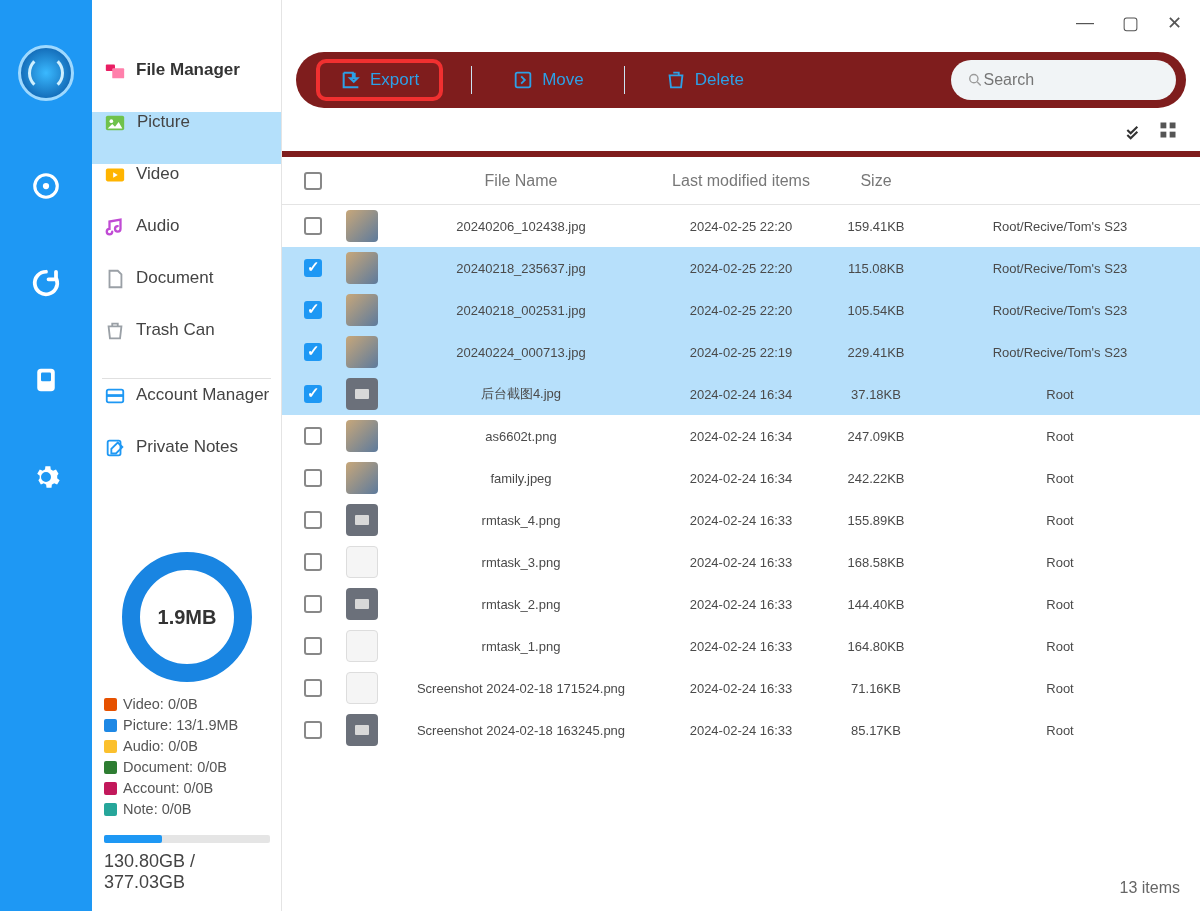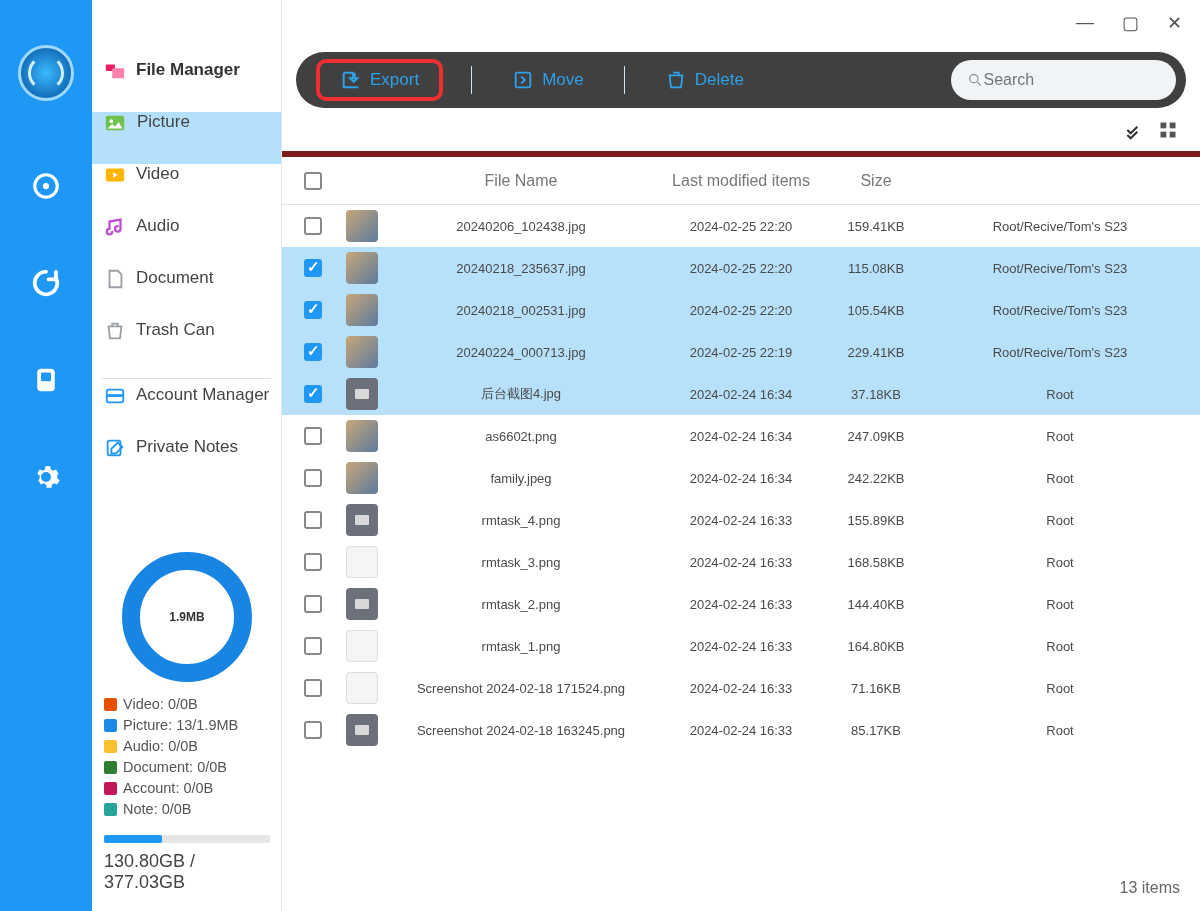--- a/index.html
+++ b/index.html
@@ -66,34 +66,34 @@
   .storage {
     position:absolute;left:92px;bottom:0;width:190px;
     padding: 0 12px 18px 12px;
     font-size: 14px; color:#555;
   }
   .donut {
     width:130px;height:130px;border-radius:50%;
     border: 18px solid #1985e2;
     margin: 10px auto 14px auto;
     display:flex;align-items:center;justify-content:center;
-    font-size:12px;font-weight:700;color:#333;
+    font-size:20px;font-weight:700;color:#333;
   }
   .legend-line { display:flex;align-items:center;gap:6px;margin:5px 0;font-size:14.5px; }
   .sw { width:13px;height:13px;border-radius:2px; }
   .storage-bar { width:100%;height:8px;background:#e5e5e5;margin-top:18px;border-radius:2px;position:relative; }
   .storage-bar .fill{position:absolute;left:0;top:0;height:100%;background:#1e98f4;border-radius:2px;}
   .storage-text{margin-top:8px;font-size:18px;color:#444;}
   .main {
     position:absolute;left:282px;top:52px;right:0;bottom:0;
     display:flex;flex-direction:column;
   }
   .toolbar {
     height: 56px;
-    background: #404040;
+    background: #7f1d1d;
     border-radius: 28px;
     margin: 0 14px 12px 14px;
     display:flex;align-items:center;
     padding: 0 10px 0 20px;
     gap: 28px;
   }
   .toolbar .action {
     display:flex;align-items:center;gap:8px;
     font-size:17px;color:#2da0e6;cursor:pointer;
     padding: 6px 12px;

